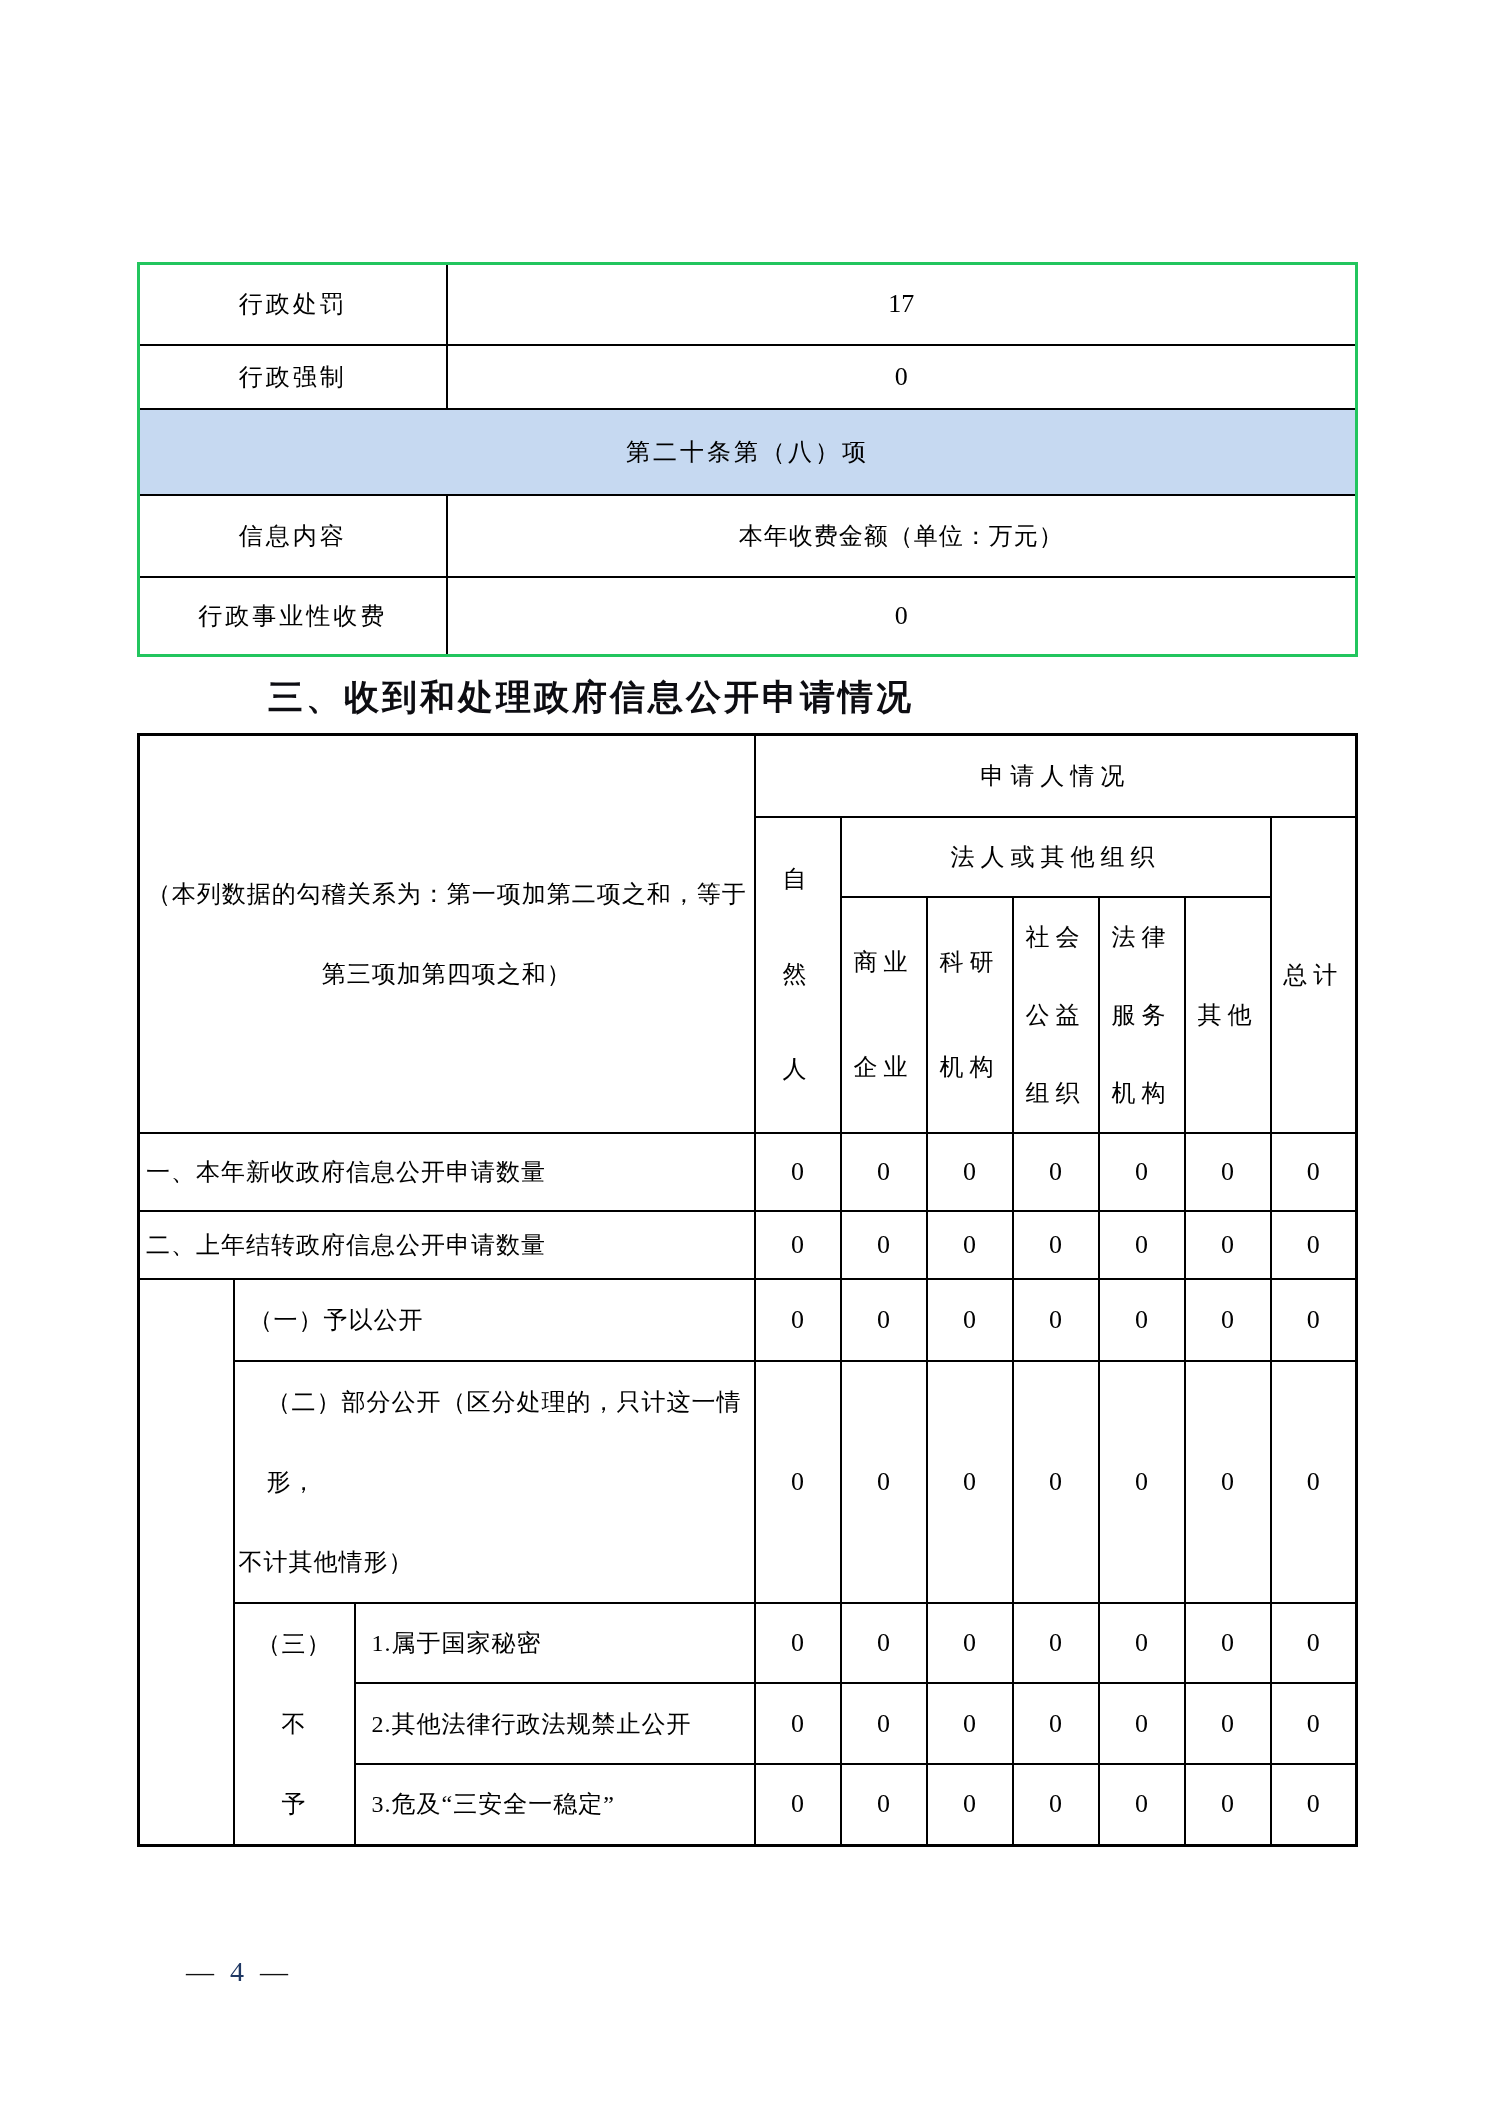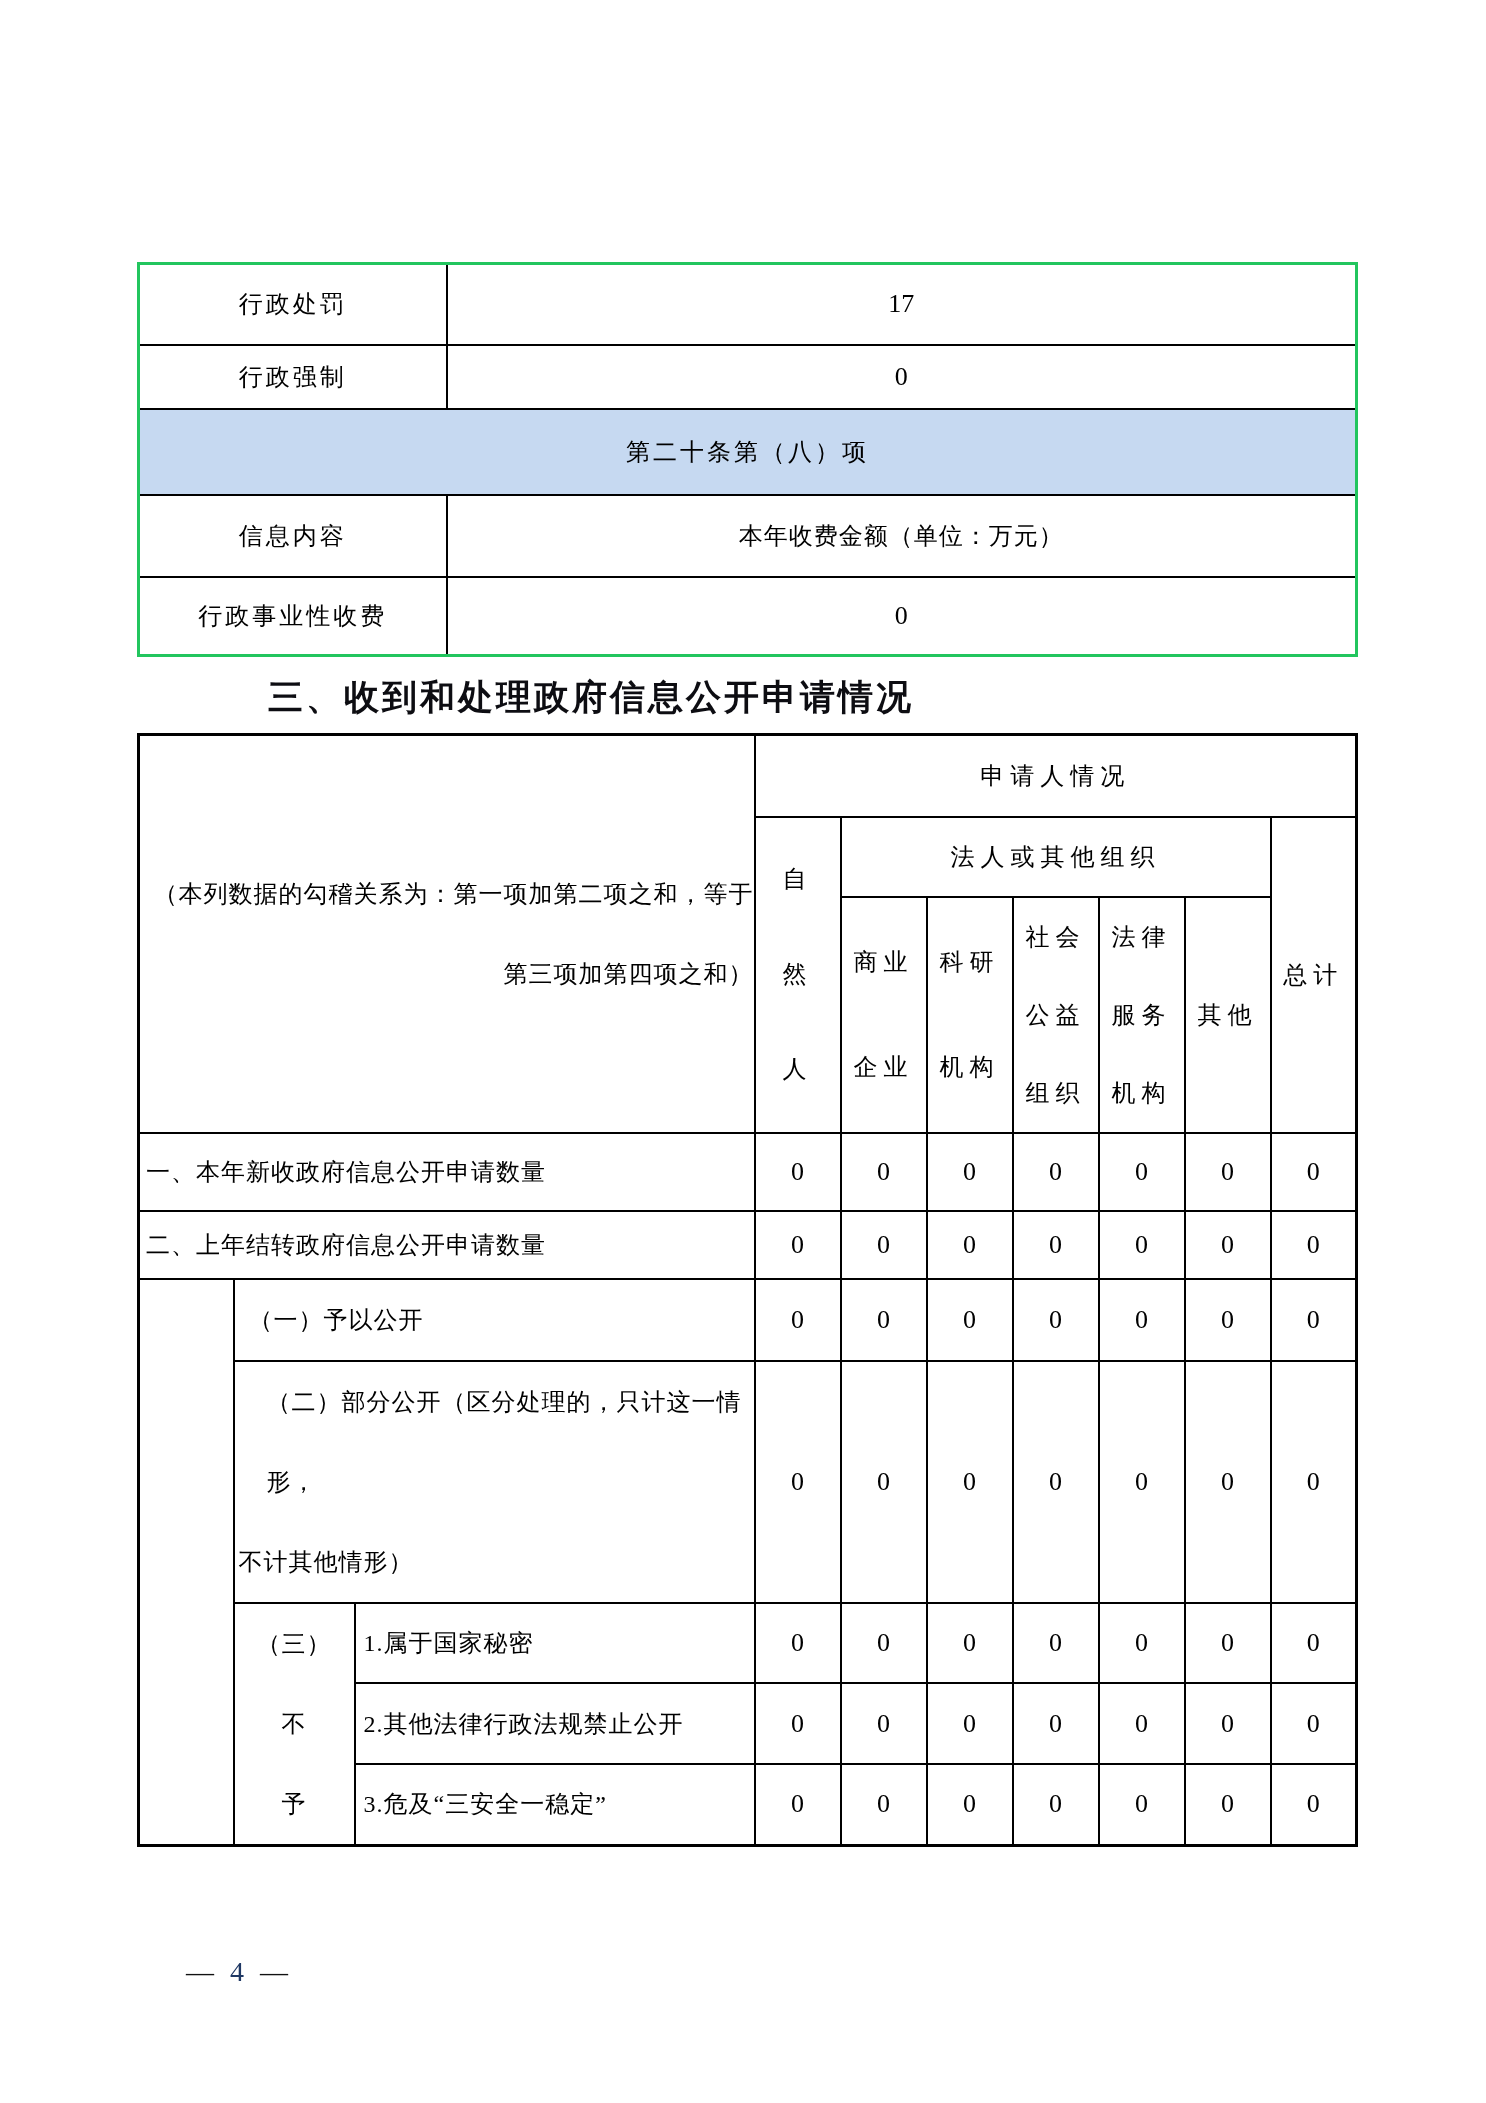--- a/index.html
+++ b/index.html
@@ -11,24 +11,24 @@
   td{
     border:2px solid #000;padding:0;vertical-align:middle;text-align:center;
     font-size:24px;letter-spacing:1px;overflow:hidden;
   }
   .t1{left:137px;top:262px;width:1218px;border:3px solid #22c55e;}
   .t2{left:137px;top:733px;width:1218px;border:3px solid #000;}
   .banner{background:#c6d9f1;letter-spacing:3px;}
   .lab{letter-spacing:3px;}
   .left{text-align:left;padding-left:6px;}
   .indent{padding-left:14px;}
-  .sub{padding-left:8px;}
+  .sub{padding-left:16px;}
   .num{font-size:26px;letter-spacing:0;}
   .hc{letter-spacing:6px;}
-  .note div{line-height:80px;text-align:right;padding-left:0;letter-spacing:1px;}
+  .note div{line-height:80px;text-align:center;padding-left:0;letter-spacing:1px;}
   .lh95 div{line-height:95px;}
   .lh105 div{line-height:105px;}
   .lh78 div{line-height:78px;}
   .wrap2 div{line-height:80px;text-align:left;}
   .wrap2 .l1{padding-left:32px;}
   .wrap2 .l2{padding-left:4px;}
   .cat div{line-height:80px;letter-spacing:1px;}
   .heading{
     position:absolute;left:258px;top:674px;font-size:35px;font-weight:bold;
     letter-spacing:3px;color:#0d0d12;

